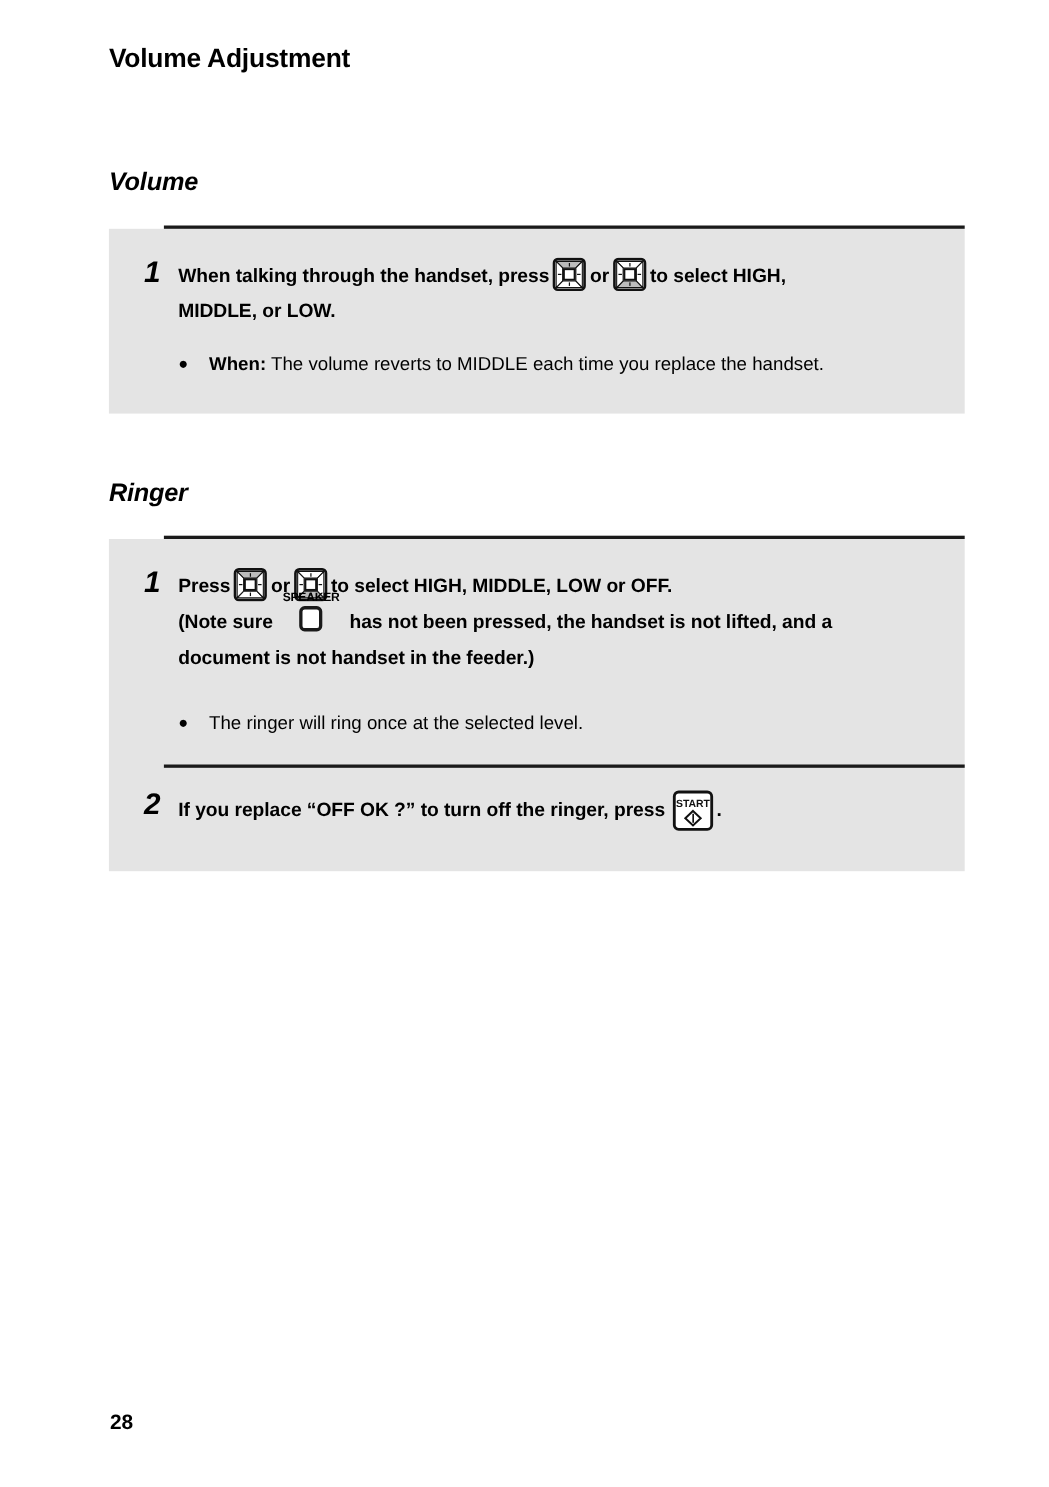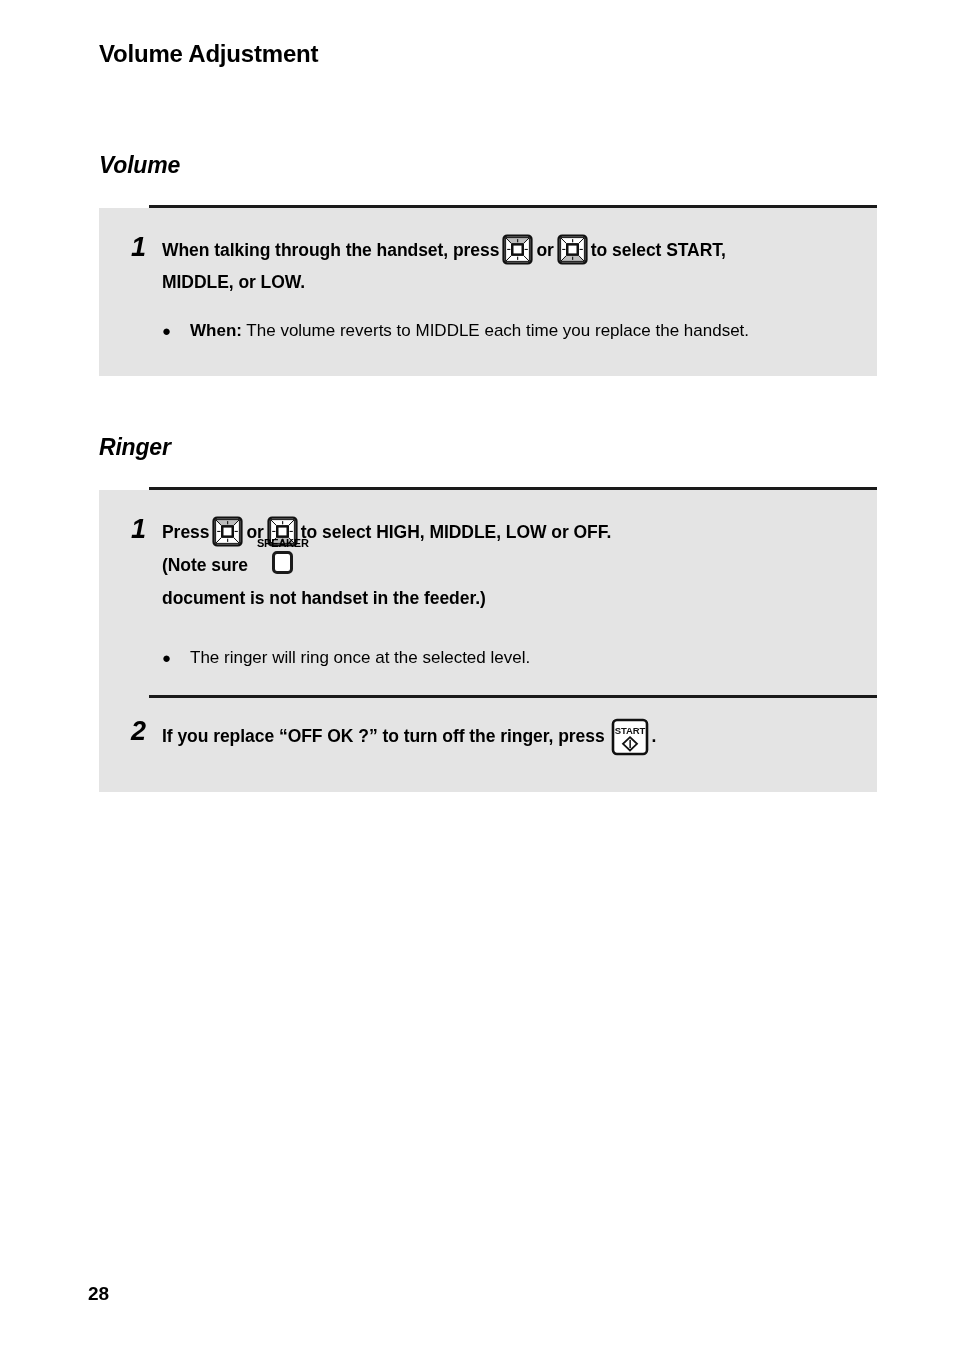--- a/index.html
+++ b/index.html
@@ -175,21 +175,21 @@
     height: 35px;
     vertical-align: -11px;
     margin: 0 2px;
     text-align: right;
   }
   .start-key svg { display: block; }
 
   
   .page-number {
     position: absolute;
-    left: 76px;
+    left: 88px;
     top: 1283px;
     font-size: 19px;
     font-weight: bold;
   }
 </style>
 </head>
 <body>
 
 <div class="page">
 
@@ -218,21 +218,21 @@
                 <rect x="1.6" y="1.6" width="27.8" height="27.8" rx="3.5" fill="#ffffff" stroke="#111111" stroke-width="2.4"></rect>
                 <path d="M3.6 3.6 L27.4 3.6 L21.5 9.6 L9.5 9.6 Z" fill="#ffffff" stroke="#111111" stroke-width="1"></path>
                 <path d="M3.6 27.4 L27.4 27.4 L21.5 21.4 L9.5 21.4 Z" fill="#bcbcbc" stroke="#111111" stroke-width="1"></path>
                 <path d="M3.6 3.6 L3.6 27.4 L9.5 21.4 L9.5 9.6 Z" fill="#ffffff" stroke="#111111" stroke-width="1"></path>
                 <path d="M27.4 3.6 L27.4 27.4 L21.5 21.4 L21.5 9.6 Z" fill="#ffffff" stroke="#111111" stroke-width="1"></path>
                 <rect x="10.6" y="10.7" width="9.8" height="9.6" fill="#ffffff" stroke="#111111" stroke-width="1.8"></rect>
                 <rect x="15.1" y="5.1" width="1.1" height="3.2" fill="#111111"></rect>
                 <rect x="15.1" y="22.7" width="1.1" height="3.2" fill="#111111"></rect>
                 <rect x="5.2" y="14.9" width="3.2" height="1.1" fill="#111111"></rect>
                 <rect x="22.6" y="14.9" width="3.2" height="1.1" fill="#111111"></rect>
-              </svg></span><span>to select START,</span></div>
+              </svg></span><span>to select HIGH,</span></div>
         <div class="line">MIDDLE, or LOW.</div>
       </div>
     </div>
 
     <div class="bullet-line" style="top:110px;">
       <span class="bullet-dot">●</span>
       <span class="bullet-text"><b>When:</b> <span>The volume reverts to MIDDLE each time you replace the handset.</span></span>
     </div>
   </div>
 
@@ -260,21 +260,21 @@
                 <path d="M3.6 3.6 L27.4 3.6 L21.5 9.6 L9.5 9.6 Z" fill="#ffffff" stroke="#111111" stroke-width="1"></path>
                 <path d="M3.6 27.4 L27.4 27.4 L21.5 21.4 L9.5 21.4 Z" fill="#bcbcbc" stroke="#111111" stroke-width="1"></path>
                 <path d="M3.6 3.6 L3.6 27.4 L9.5 21.4 L9.5 9.6 Z" fill="#ffffff" stroke="#111111" stroke-width="1"></path>
                 <path d="M27.4 3.6 L27.4 27.4 L21.5 21.4 L21.5 9.6 Z" fill="#ffffff" stroke="#111111" stroke-width="1"></path>
                 <rect x="10.6" y="10.7" width="9.8" height="9.6" fill="#ffffff" stroke="#111111" stroke-width="1.8"></rect>
                 <rect x="15.1" y="5.1" width="1.1" height="3.2" fill="#111111"></rect>
                 <rect x="15.1" y="22.7" width="1.1" height="3.2" fill="#111111"></rect>
                 <rect x="5.2" y="14.9" width="3.2" height="1.1" fill="#111111"></rect>
                 <rect x="22.6" y="14.9" width="3.2" height="1.1" fill="#111111"></rect>
               </svg></span><span>to select HIGH, MIDDLE, LOW or OFF.</span></div>
-        <div class="line" style="line-height:34px;"><span>(Note sure</span>&nbsp;<span class="speaker-key"><span class="sp-label">SPEAKER</span><span class="sp-btn"></span></span>&nbsp;</div>
+        <div class="line" style="line-height:34px;"><span>(Note sure</span>&nbsp;<span class="speaker-key"><span class="sp-label">SPEAKER</span><span class="sp-btn"></span></span>&nbsp;<span>has not been pressed, the handset is not lifted, and a</span></div>
         <div class="line">document is not handset in the feeder.)</div>
       </div>
     </div>
 
     <div class="bullet-line" style="top:155px;">
       <span class="bullet-dot">●</span>
       <span class="bullet-text"><span>The ringer will ring once at the selected level.</span></span>
     </div>
 
     <div class="panel-rule-mid" style="top:205px;"></div>

